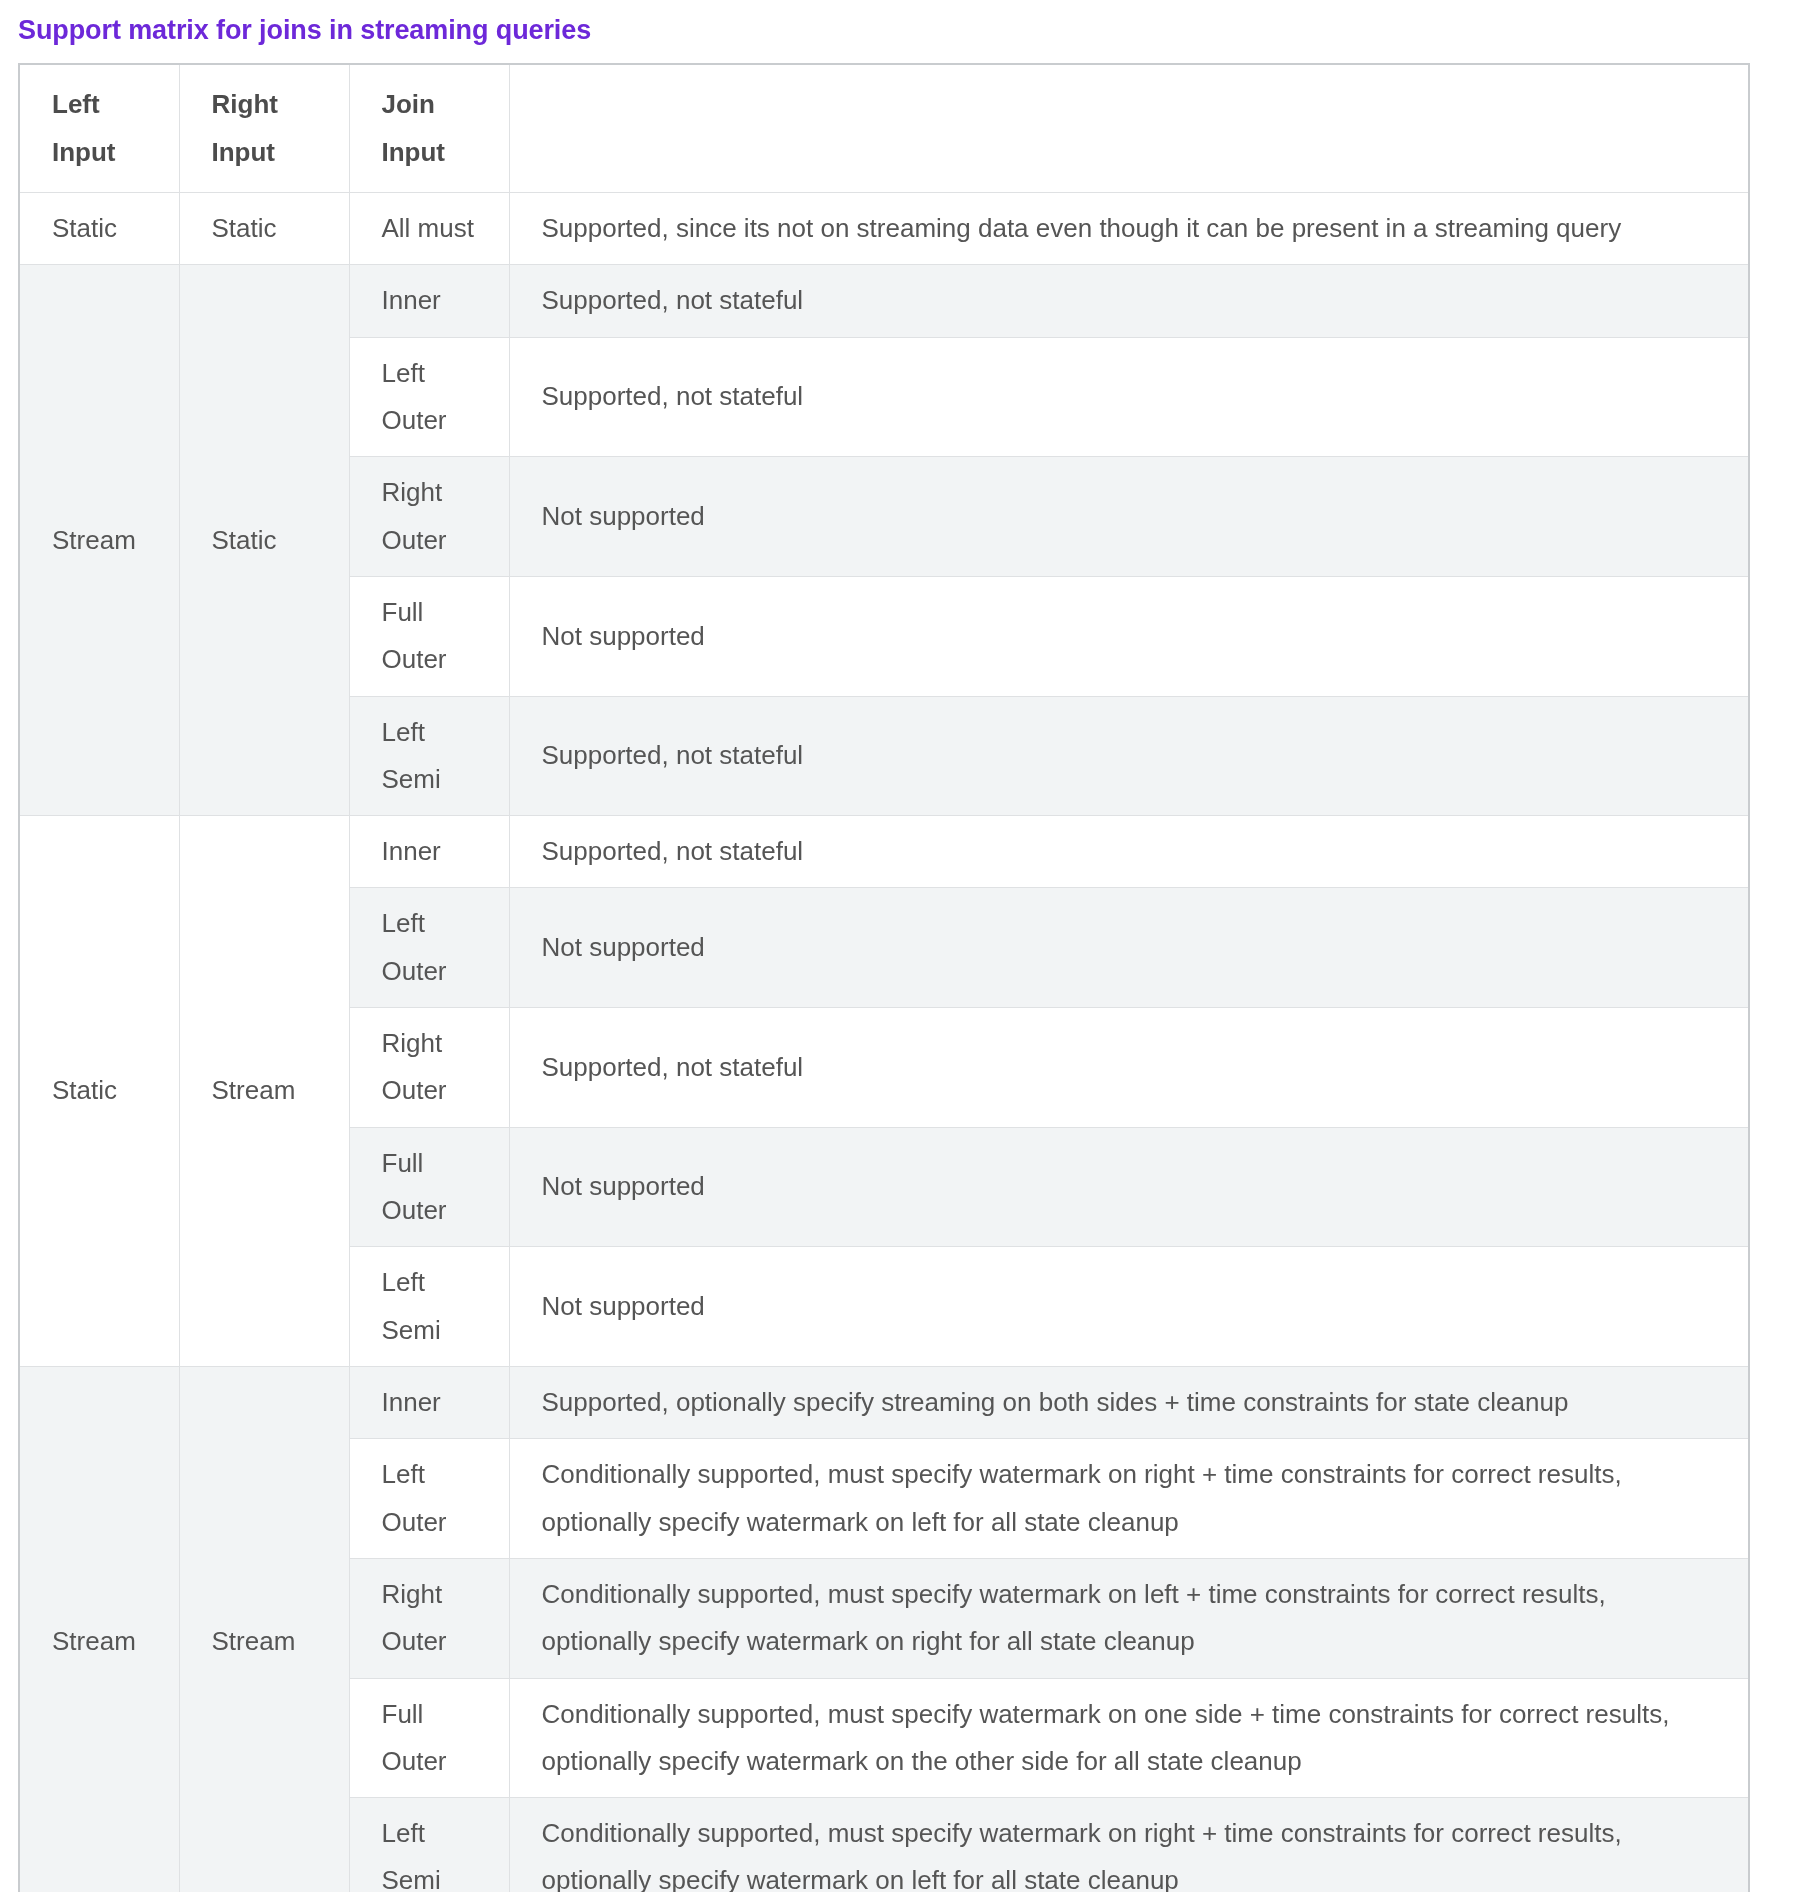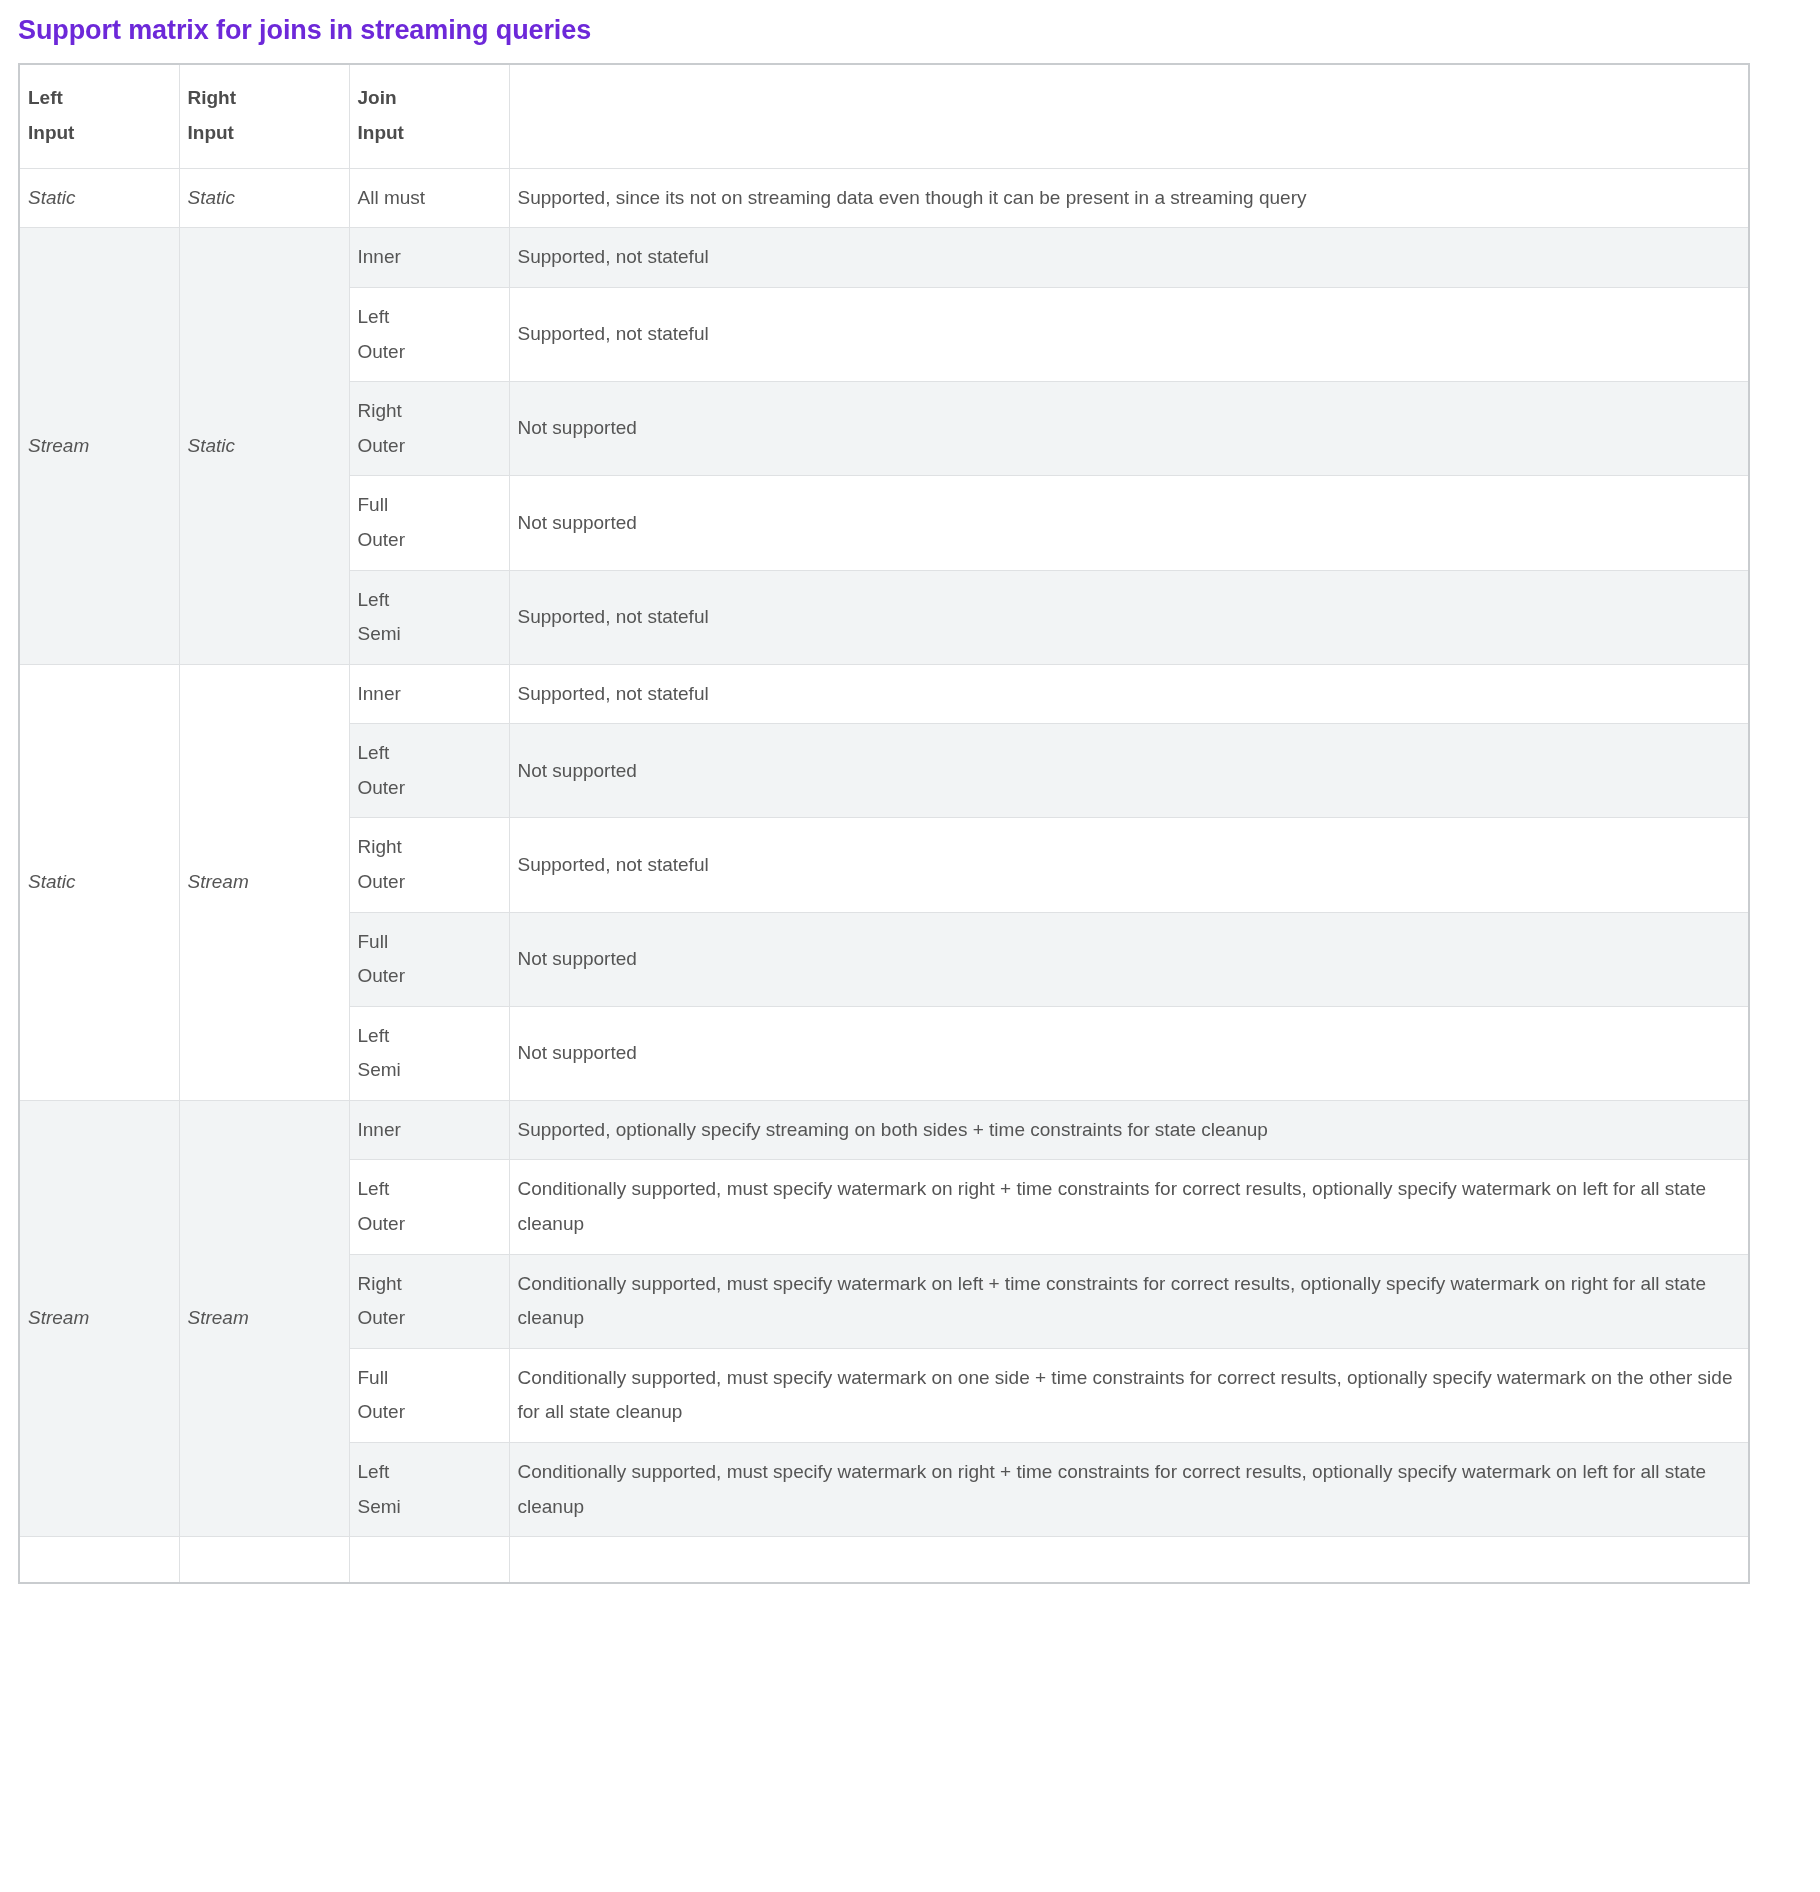--- a/index.html
+++ b/index.html
@@ -49,25 +49,25 @@
   table.matrix col.c-left   { width: 160px; }
   table.matrix col.c-right  { width: 170px; }
   table.matrix col.c-join   { width: 160px; }
   table.matrix col.c-desc   { width: 1240px; }
 
   table.matrix th,
   table.matrix td {
     border: 1px solid #dfe1e3;
     vertical-align: middle;
     text-align: left;
-    font-size: 19px;
+    font-size: 26px;
     font-weight: normal;
     line-height: 1.82;
     color: #555555;
-    padding: 12px 8px;
+    padding: 12px 32px;
     box-sizing: border-box;
   }
 
   table.matrix thead th {
     font-weight: bold;
     color: #4c4c4c;
     vertical-align: top;
     padding-top: 16px;
     padding-bottom: 16px;
     height: 104px;
@@ -84,21 +84,20 @@
   }
   tr.plain > td,
   td.plain {
     background: #ffffff;
   }
 
   
   td.group-label {
     vertical-align: middle;
     text-align: left;
-    font-style: italic;
   }
 
   
   td.join-type {
     white-space: pre-line;
   }
 
   td.desc {
     line-height: 1.78;
   }

